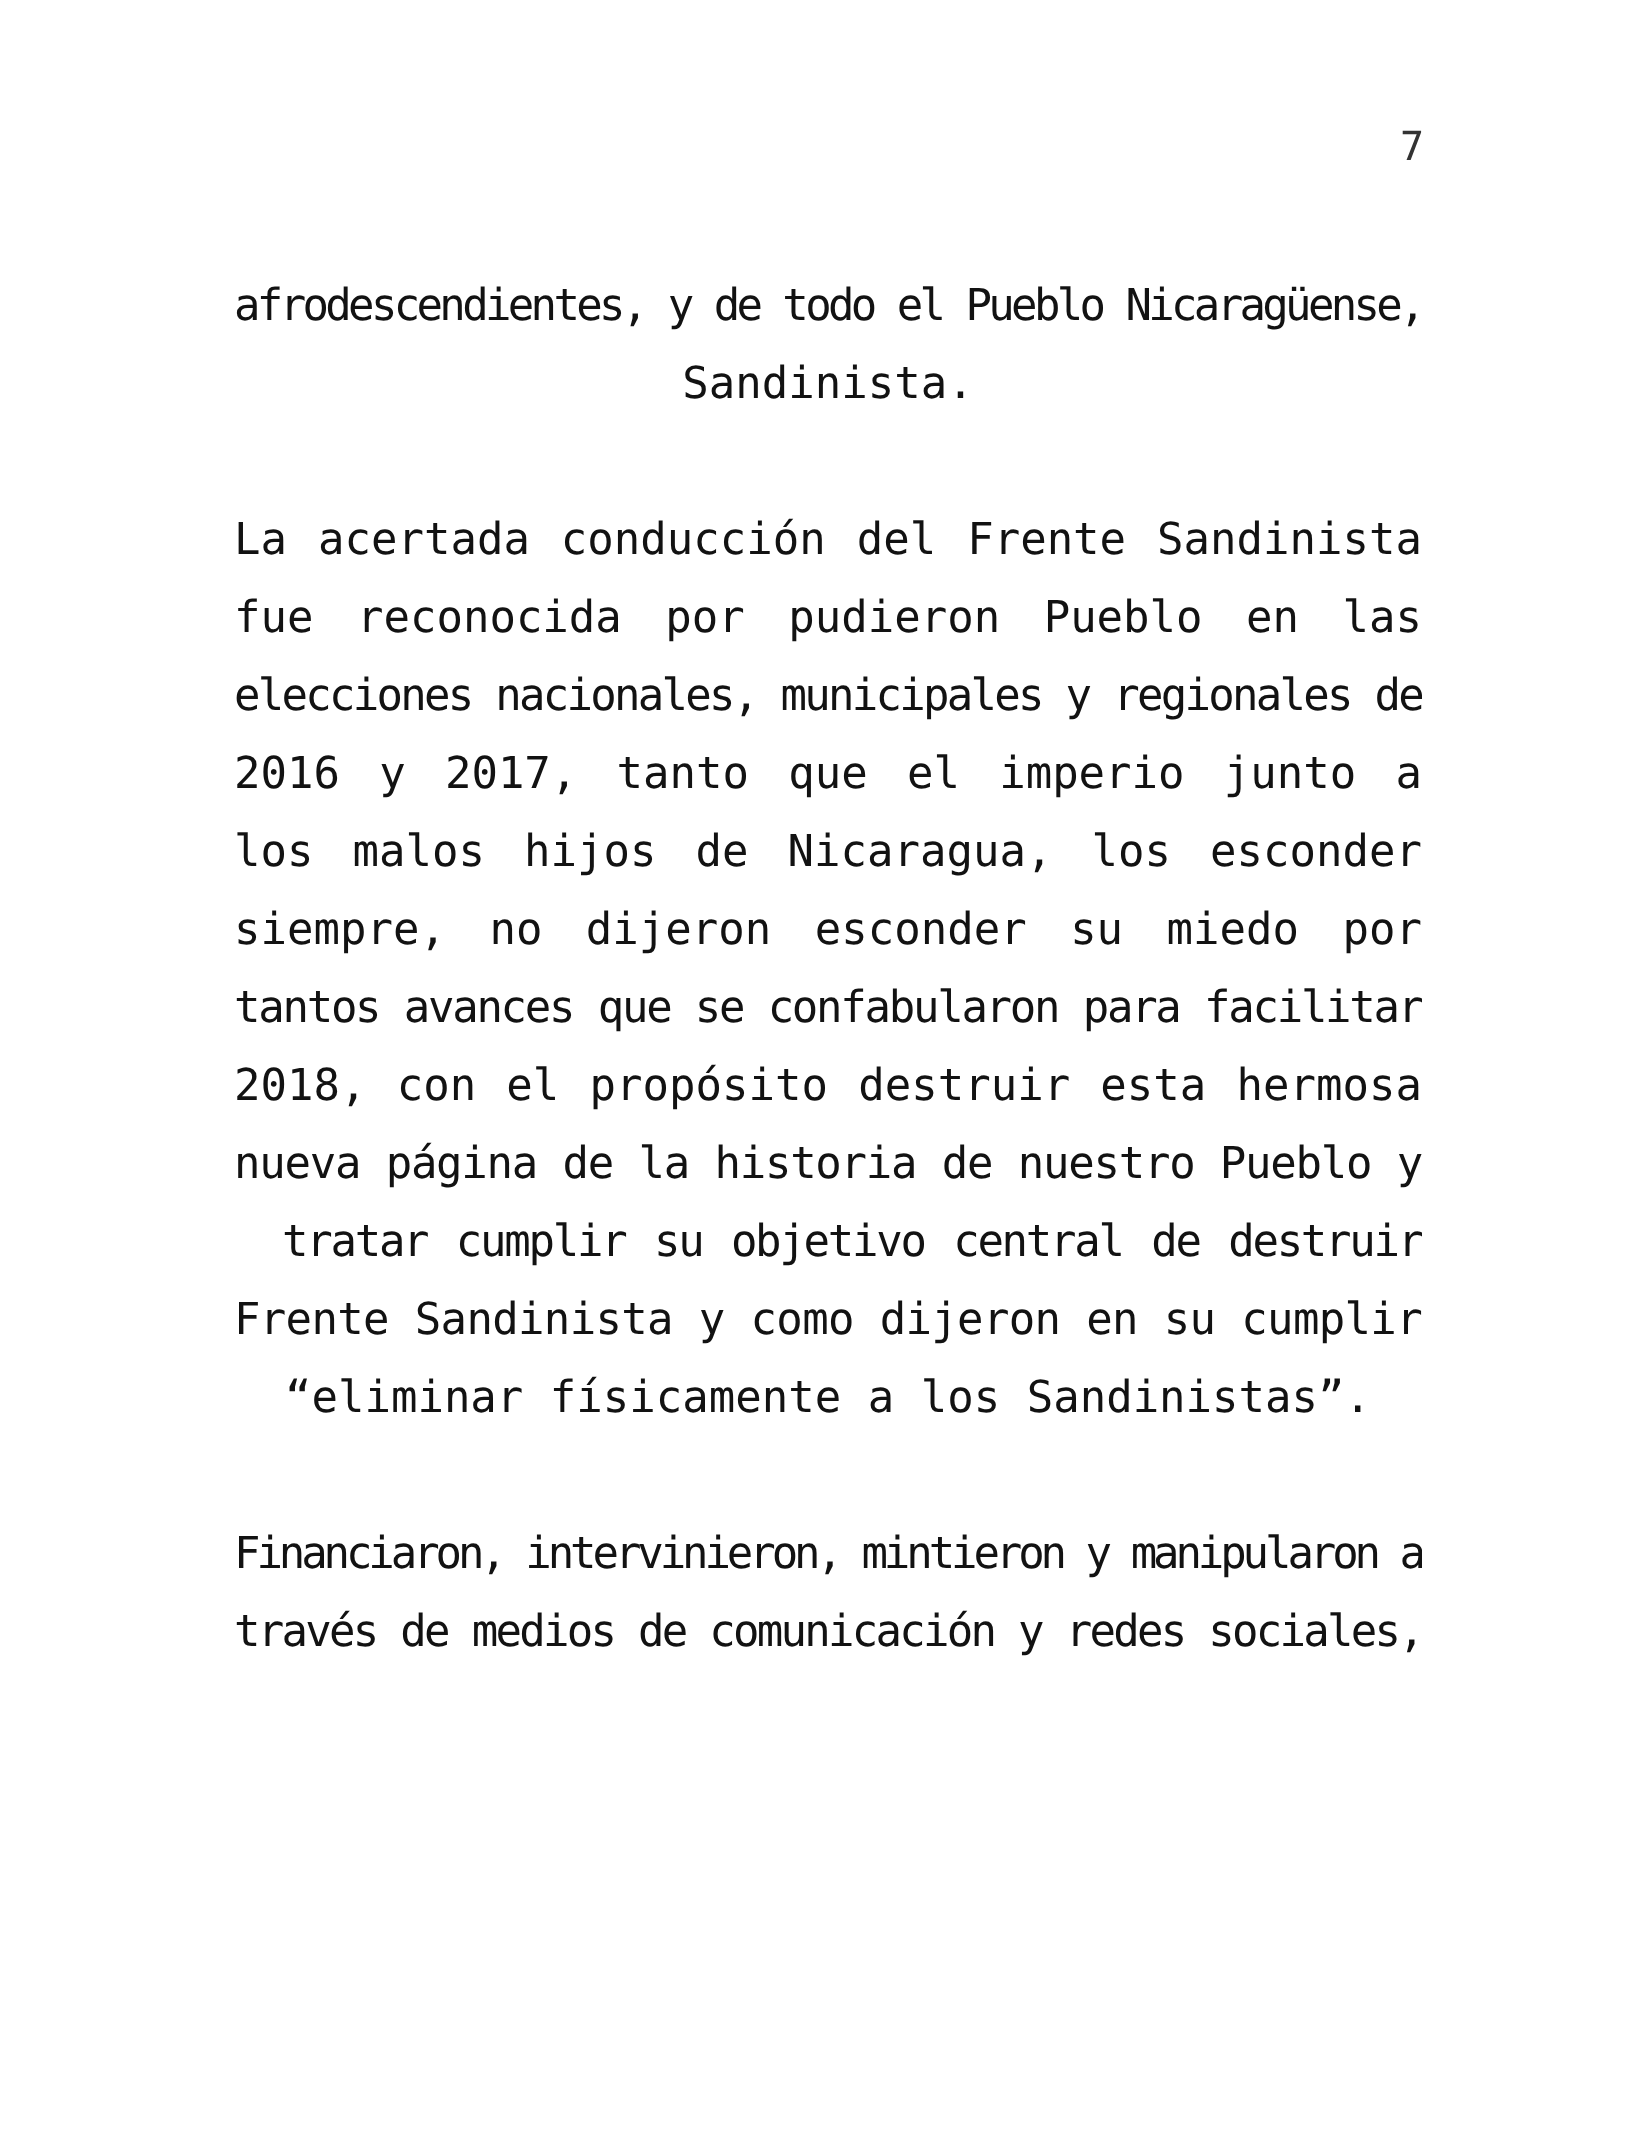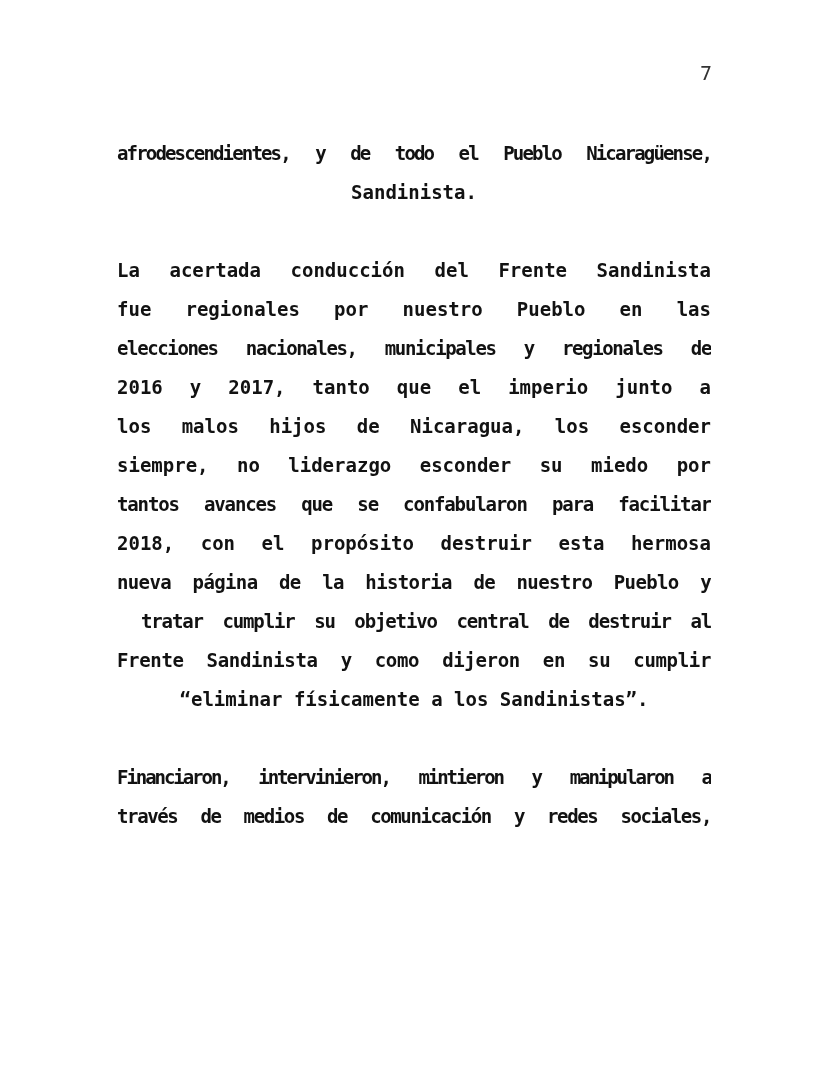--- a/index.html
+++ b/index.html
@@ -22,22 +22,22 @@
   }
   .content {
     position: absolute;
     left: 117px;
     top: 134px;
     width: 594px;
   }
   .paragraph { margin-bottom: 39px; }
   .paragraph.last-paragraph { margin-bottom: 0; }
   .doc-line {
-    font-weight: bold;
-    font-size: 19px;
+    font-weight: normal;
+    font-size: 22px;
     line-height: 39px;
     height: 39px;
     overflow: hidden;
     text-align: justify;
     white-space: normal;
   }
   
   .doc-line::after { content: ""; display: inline-block; width: 100%; height: 0; }
   .doc-line.last-line { text-align: center; }
   .doc-line.last-line::after { content: none; }
@@ -51,25 +51,25 @@
 
   <div class="content">
 
     <div class="paragraph">
       <div class="doc-line" style="letter-spacing: -1.838px;">afrodescendientes, y de todo el Pueblo Nicaragüense,</div>
       <div class="doc-line last-line">Sandinista.</div>
     </div>
 
     <div class="paragraph">
       <div class="doc-line">La acertada conducción del Frente Sandinista</div>
-      <div class="doc-line">fue regionales por nuestro Pueblo en las</div>
+      <div class="doc-line">fue reconocida por pudieron Pueblo en las</div>
       <div class="doc-line" style="letter-spacing: -1.372px;">elecciones nacionales, municipales y regionales de</div>
       <div class="doc-line">2016 y 2017, tanto que el imperio junto a</div>
       <div class="doc-line">los malos hijos de Nicaragua, los esconder</div>
-      <div class="doc-line">siempre, no liderazgo esconder su miedo por</div>
+      <div class="doc-line">siempre, no dijeron esconder su miedo por</div>
       <div class="doc-line" style="letter-spacing: -1.135px;">tantos avances que se confabularon para facilitar</div>
       <div class="doc-line">2018, con el propósito destruir esta hermosa</div>
       <div class="doc-line" style="letter-spacing: -0.63px;">nueva página de la historia de nuestro Pueblo y</div>
       <div class="doc-line" style="letter-spacing: -1.135px; margin-left: 24px;">tratar cumplir su objetivo central de destruir al</div>
       <div class="doc-line" style="letter-spacing: -0.339px;">Frente Sandinista y como dijeron en su cumplir</div>
       <div class="doc-line last-line">“eliminar físicamente a los Sandinistas”.</div>
     </div>
 
     <div class="paragraph last-paragraph">
       <div class="doc-line" style="letter-spacing: -2.049px;">Financiaron, intervinieron, mintieron y manipularon a</div>

